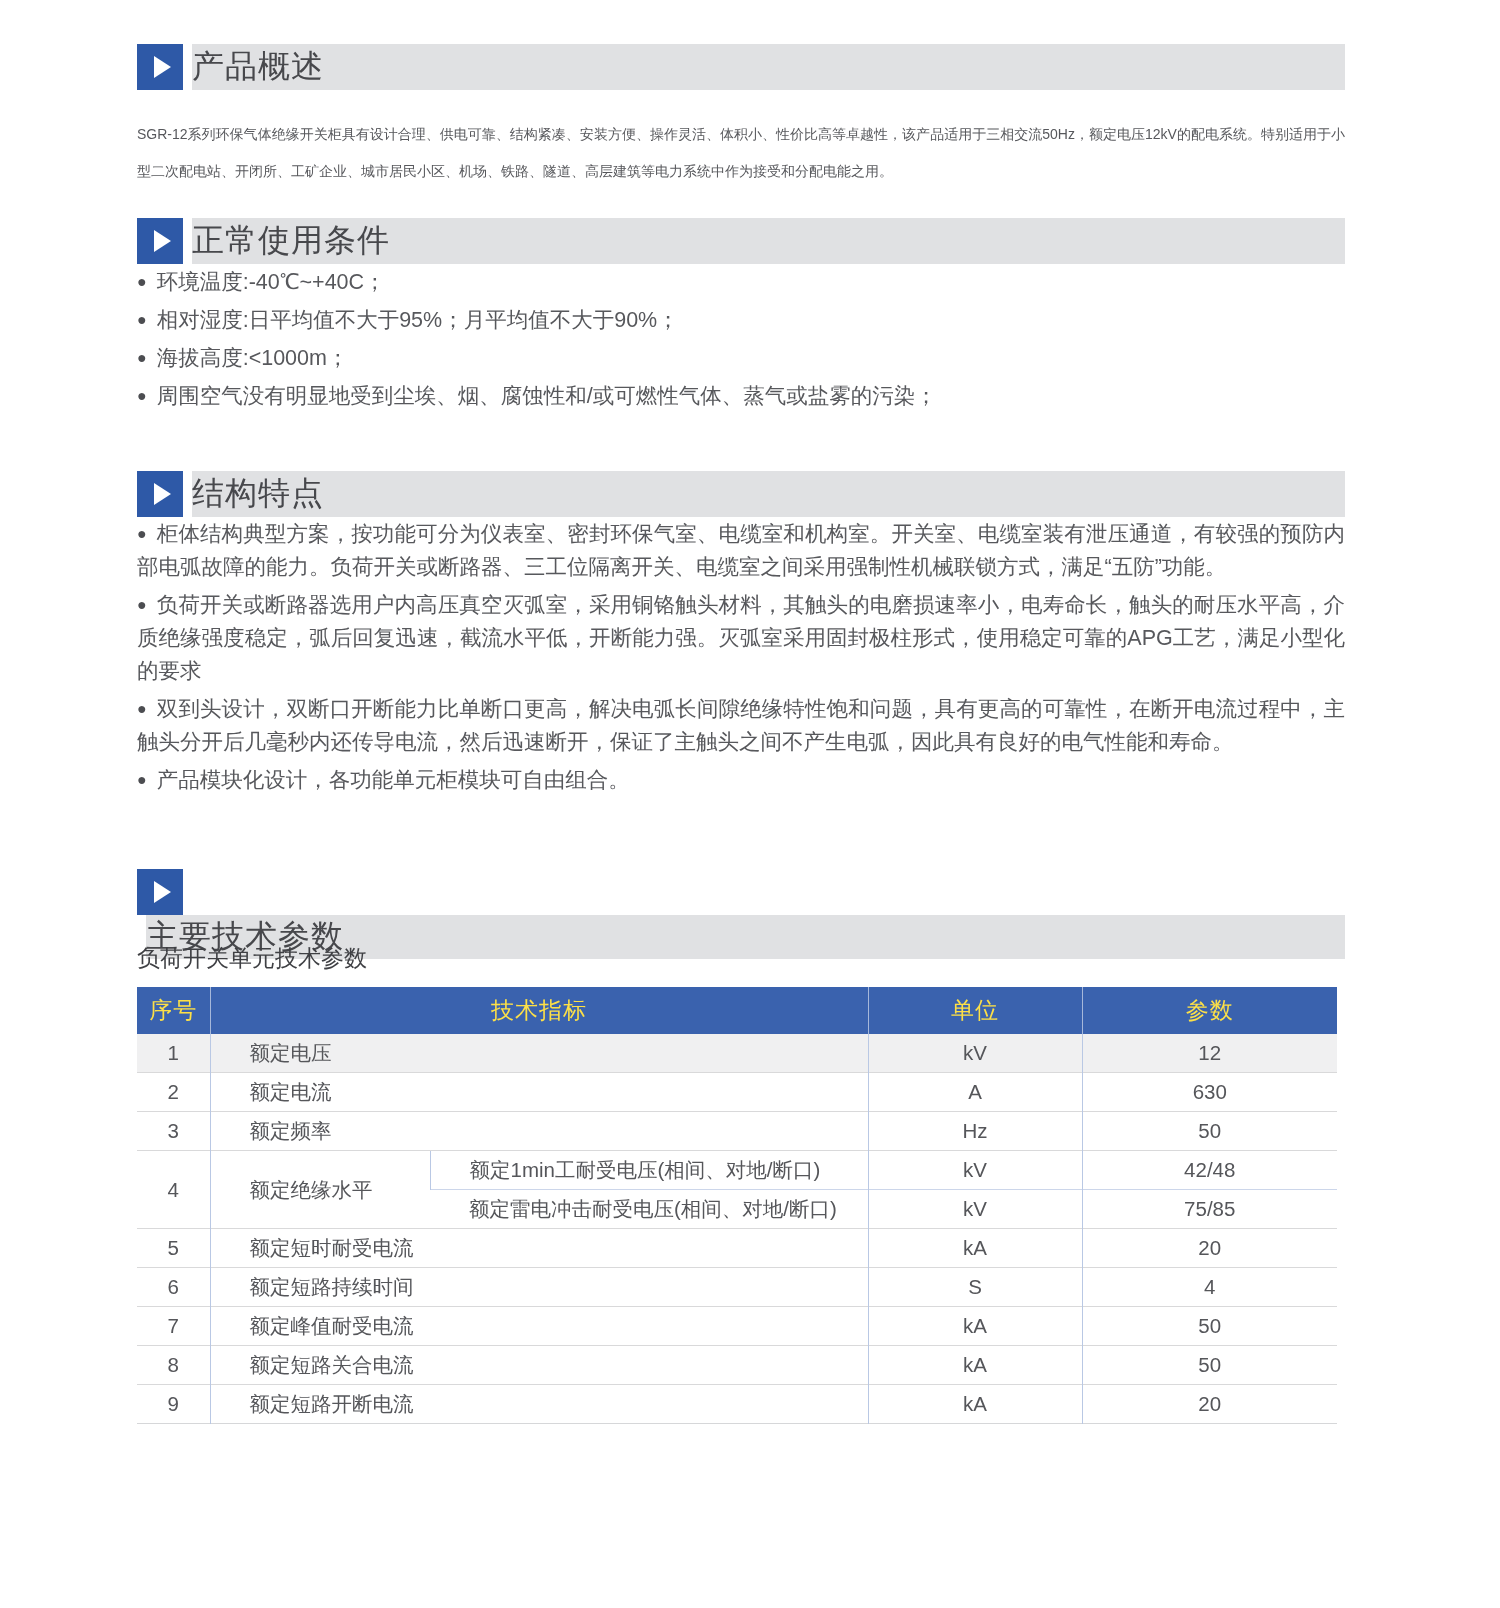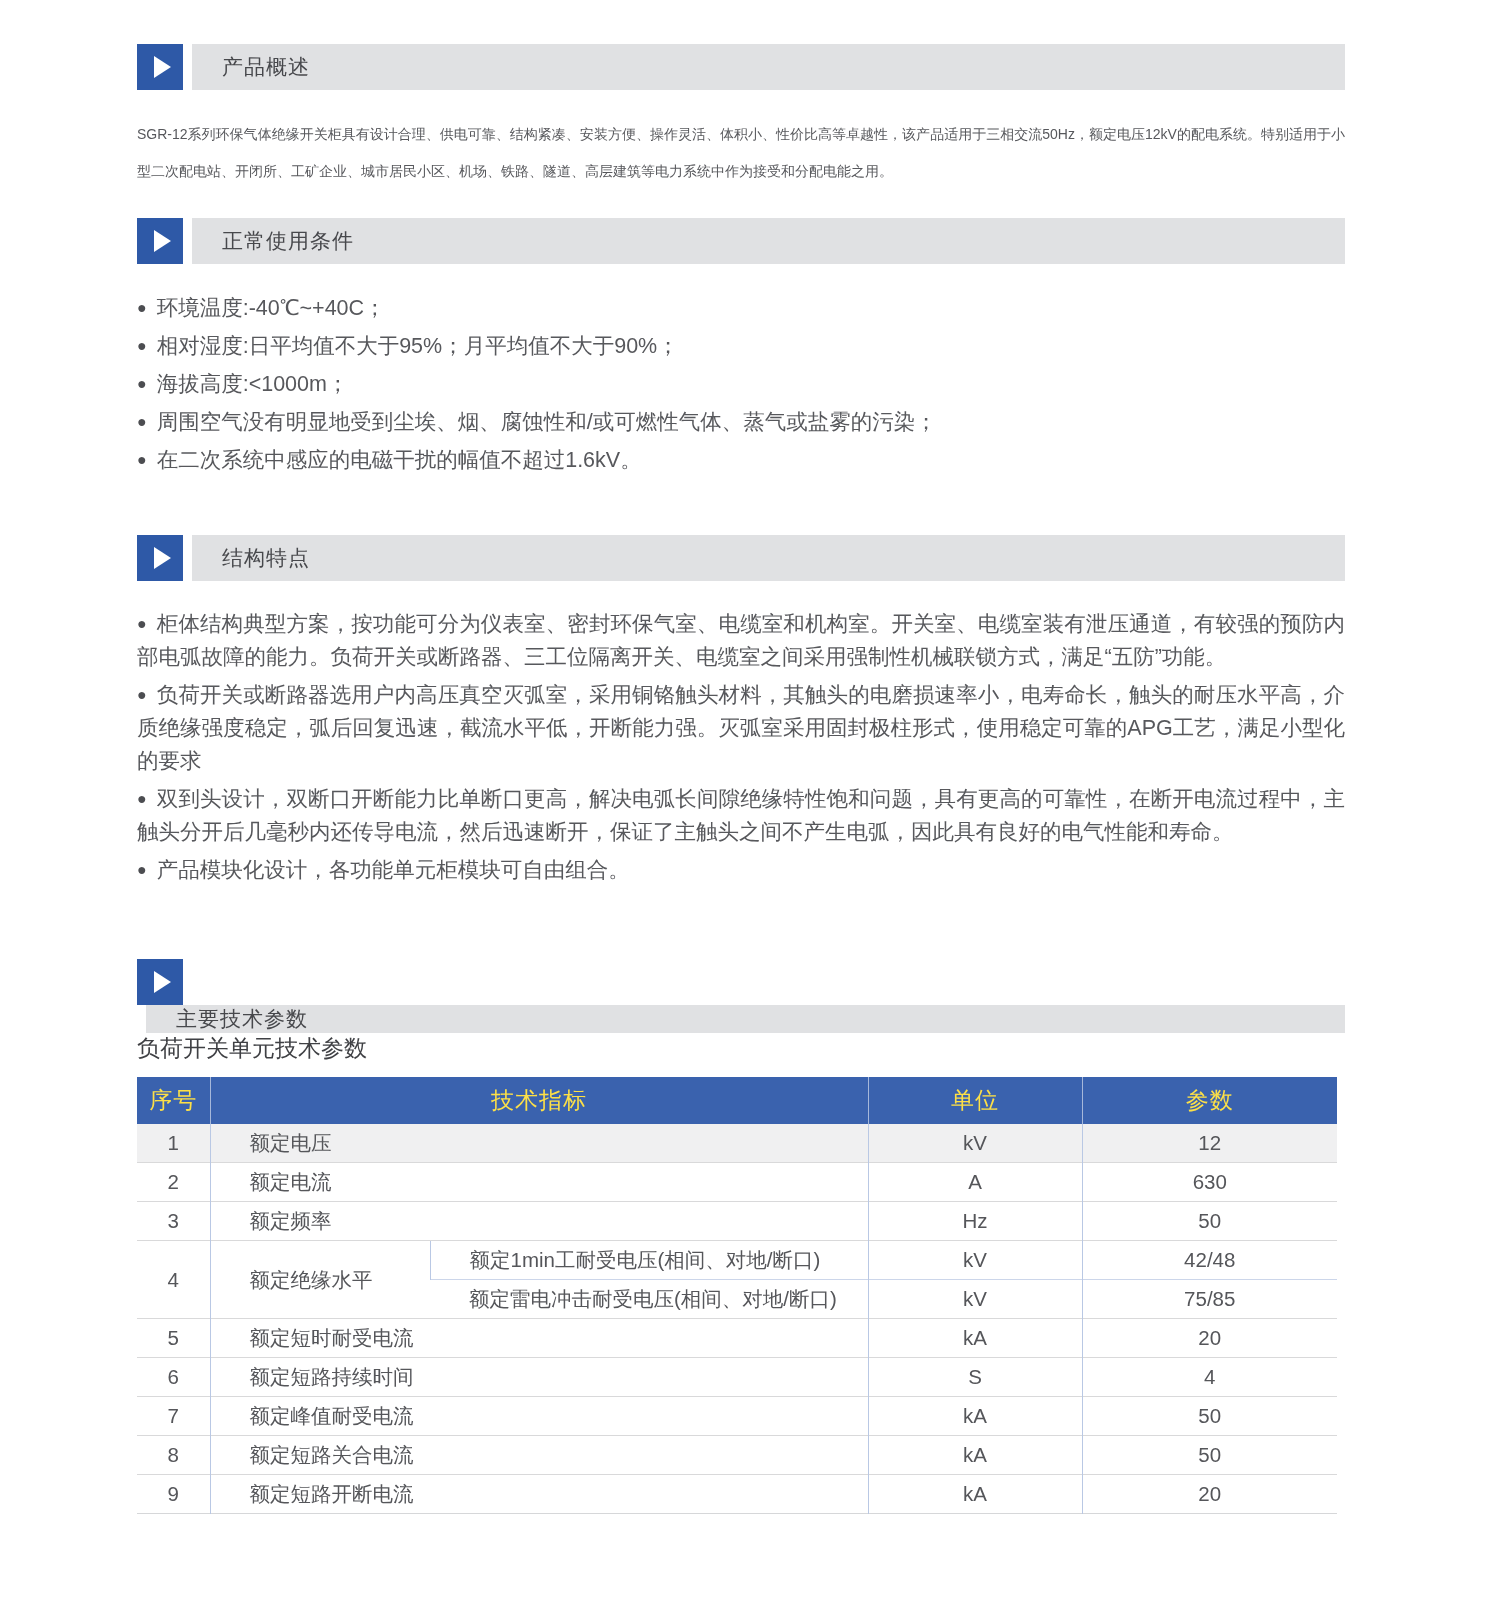--- a/index.html
+++ b/index.html
@@ -18,30 +18,30 @@
     display: flex; align-items: center; justify-content: center;
   }
   .play-tri {
     width: 0; height: 0; margin-left: 5px;
     border-left: 17px solid #ffffff;
     border-top: 11px solid transparent;
     border-bottom: 11px solid transparent;
   }
   .bar {
     flex: 1; background: #e0e1e3; margin-left: 9px;
-    display: flex; align-items: center; padding-left: 30px;
-    font-size: 21px; color: #47484c; font-weight: 500; letter-spacing: 1px;
+    display: flex; align-items: center; 
+    font-size: 32px; color: #47484c; font-weight: 500; letter-spacing: 1px;
   }
 
   .para {
     margin: 26px 0 0 0; font-size: 14px; line-height: 37px;
     text-align: justify; color: #57585c;
   }
 
-  .bullets { margin-top: 26px; }
+  .bullets { }
   .bullet { margin: 0 0 2px 0; font-size: 21.5px; text-align: justify; }
   .bullets-wide .bullet { line-height: 35px; }
   .bullets-tight .bullet { line-height: 33px; margin-bottom: 4px; }
   .dot { font-size: 16px; margin-right: 10px; color: #4c4d51; vertical-align: 2px; }
 
   .mt-cond { margin-top: 28px; }
   .mt-feat { margin-top: 57px; }
   .mt-params { margin-top: 72px; flex-direction: column; }
 
   .table-subtitle {
@@ -89,21 +89,20 @@
     <div class="play-box">
         <div class="play-tri"></div>
       </div>
     <div class="bar">正常使用条件</div>
   </div>
   <div class="bullets bullets-wide">
     <p class="bullet"><span class="dot">●</span><span>环境温度:-40℃~+40C；</span></p>
     <p class="bullet"><span class="dot">●</span><span>相对湿度:日平均值不大于95%；月平均值不大于90%；</span></p>
     <p class="bullet"><span class="dot">●</span><span>海拔高度:&lt;1000m；</span></p>
     <p class="bullet"><span class="dot">●</span><span>周围空气没有明显地受到尘埃、烟、腐蚀性和/或可燃性气体、蒸气或盐雾的污染；</span></p>
-    <p class="bullet"><span class="dot">●</span><span>在二次系统中感应的电磁干扰的幅值不超过1.6kV。</span></p>
   </div>
 
   <div class="sec-header mt-feat">
     <div class="play-box">
         <div class="play-tri"></div>
       </div>
     <div class="bar">结构特点</div>
   </div>
   <div class="bullets bullets-tight">
     <p class="bullet"><span class="dot">●</span><span>柜体结构典型方案，按功能可分为仪表室、密封环保气室、电缆室和机构室。开关室、电缆室装有泄压通道，有较强的预防内部电弧故障的能力。负荷开关或断路器、三工位隔离开关、电缆室之间采用强制性机械联锁方式，满足“五防”功能。</span></p>

